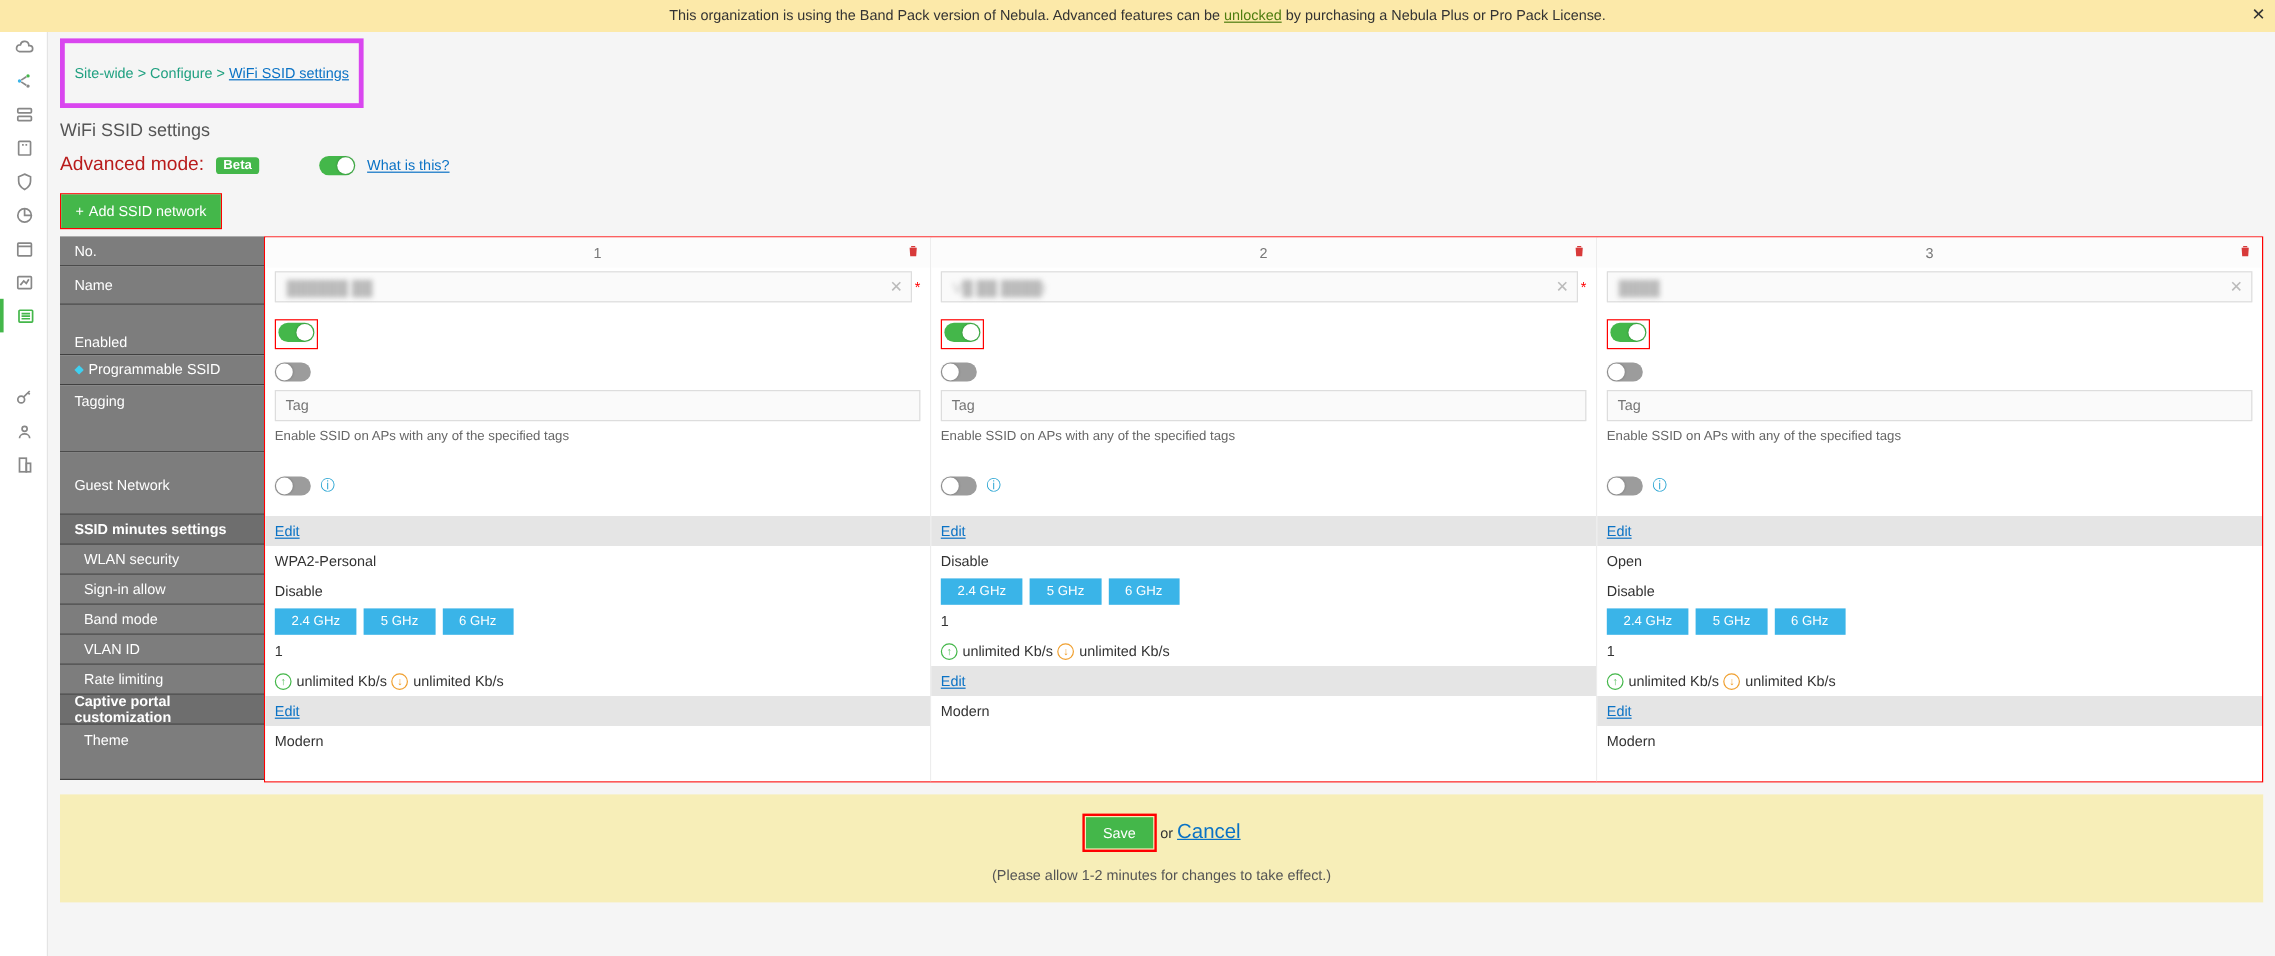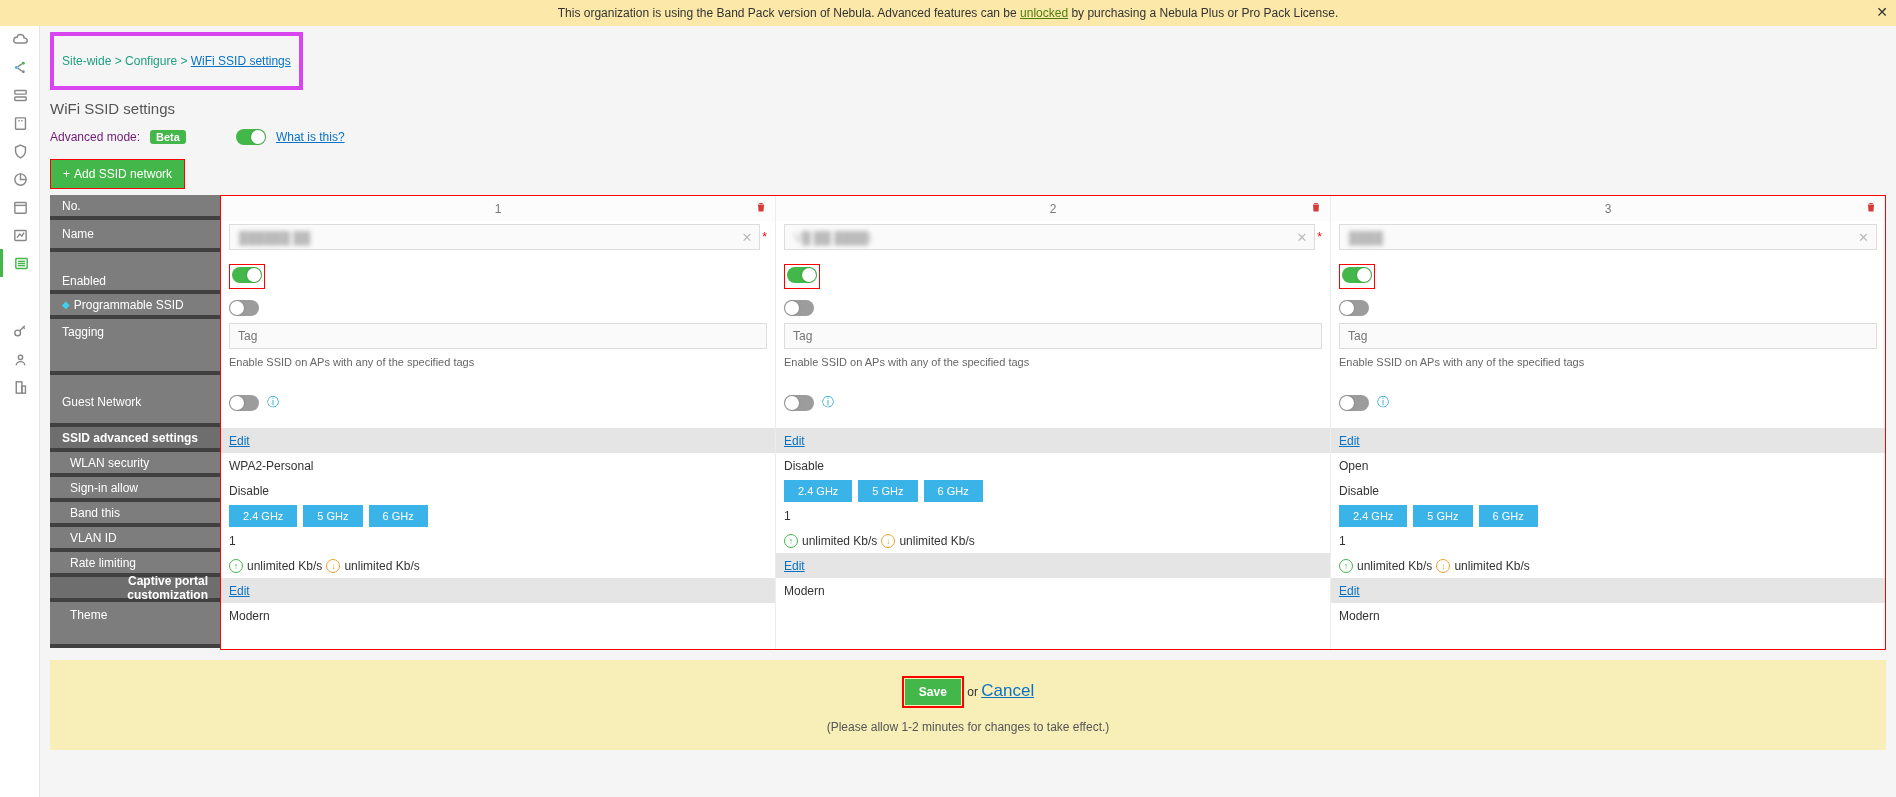--- a/index.html
+++ b/index.html
@@ -16,36 +16,36 @@
 
 .main { margin-left: 40px; padding: 0 10px 20px 10px; }
 
 .breadcrumb-box { border: 4px solid #d946ef; display: inline-block; padding: 18px 8px; margin-top: 6px; font-size: 12px; }
 .breadcrumb-box .bc1, .breadcrumb-box .bc2 { color: #1fa080; }
 .breadcrumb-box .bc3 { color: #0a72c5; text-decoration: underline; }
 
 .page-title { font-size: 15px; margin: 10px 0 12px 0; color: #555; }
 
 .adv-row { display: flex; align-items: center; gap: 10px; margin-bottom: 14px; }
-.adv-label { font-size: 12px; color: #701a75; }
+.adv-label { font-size: 16px; color: #b91c1c; }
 .beta-badge { background: #44b74a; color: #fff; font-size: 11px; padding: 1px 6px; border-radius: 3px; font-weight: bold; }
 .what-link { color: #0a72c5; text-decoration: underline; font-size: 12px; }
 
 .toggle { position: relative; width: 30px; height: 16px; background: #9c9c9c; border-radius: 10px; cursor: pointer; display: inline-block; }
 .toggle::after { content: ''; position: absolute; width: 14px; height: 14px; background: #fff; border-radius: 50%; top: 1px; left: 1px; box-shadow: 0 0 2px rgba(0,0,0,0.3); }
 .toggle.on { background: #44b74a; }
 .toggle.on::after { left: 15px; }
 .toggle-wrap-red { border: 1px solid red; padding: 2px; display: inline-block; }
 
 .add-btn { border: 1px solid red; display: inline-block; margin-bottom: 6px; }
 .add-btn-inner { background: #44b74a; color: #fff; padding: 7px 12px; font-size: 12px; cursor: pointer; display: inline-flex; align-items: center; gap: 4px; }
 
 .grid-wrap { display: flex; }
 .row-labels { width: 170px; flex: 0 0 170px; }
-.row-labels .lbl { background: #7d7d7d; color: #fff; padding: 0 12px; font-size: 12px; display: flex; align-items: center; border-bottom: 4px solid #404040; text-align: right; }
+.row-labels .lbl { background: #7d7d7d; color: #fff; padding: 0 12px; font-size: 12px; display: flex; align-items: center; border-bottom: 1px solid #404040; }
 .row-labels .lbl.section-hdr { font-weight: bold; background: #6e6e6e; }
 .row-labels .lbl .diamond { color: #3fd0f0; margin-right: 4px; font-size: 10px; }
 
 .data-cols { flex: 1; display: flex; border: 1px solid red; }
 .col { flex: 1; border-right: 1px solid #ededed; background: #fff; position: relative; }
 .col:last-child { border-right: none; }
 .cell { padding: 4px 8px; display: flex; align-items: center; }
 .cell input[type=text] { width: 100%; border: 1px solid #ddd; padding: 5px 25px 5px 8px; font-size: 12px; background: #fafafa; }
 .cell .input-wrap { position: relative; width: 100%; }
 .cell .input-wrap .clear-x { position: absolute; right: 8px; top: 50%; transform: translateY(-50%); color: #bbb; cursor: pointer; font-size: 13px; }
@@ -61,21 +61,21 @@
 .edit-link { color: #0a72c5; text-decoration: underline; cursor: pointer; float: right; margin-right: 6px; font-size: 12px; }
 .edit-row-bg { background: #e5e5e5; }
 
 .band-chip { background: #3ab4e8; color: #fff; padding: 5px 14px; font-size: 11px; display: inline-block; margin-right: 6px; }
 .rate-cell { display: flex; align-items: center; gap: 4px; }
 .rate-up { display:inline-flex; width:14px; height:14px; border:1px solid #44b74a; border-radius:50%; align-items:center;justify-content:center;color:#44b74a;font-size:9px; }
 .rate-down { display:inline-flex; width:14px; height:14px; border:1px solid #f0a030; border-radius:50%; align-items:center;justify-content:center;color:#f0a030;font-size:9px; }
 
 .bottom-bar { background: #F7EEB8; padding: 16px; text-align: center; margin: 10px 0 0 0; }
 .save-wrap { border: 2px solid red; display: inline-block; padding: 1px; }
-.save-btn { background: #44b74a; color: #fff; border: none; padding: 6px 14px; font-size: 12px; cursor: pointer; font-weight: bold; }
+.save-btn { background: #44b74a; color: #fff; border: none; padding: 6px 14px; font-size: 12px; cursor: pointer; font-weight: normal; }
 .cancel-link { color: #0a72c5; text-decoration: underline; font-size: 17px; }
 .note { margin-top: 12px; font-size: 12px; color: #555; }
 
 .blur-text { filter: blur(2px); color: #bbb; user-select: none; }
 
 
 .h-25 { height: 25px; }
 .h-32 { height: 32px; }
 .h-26 { height: 26px; } 
 </style>
@@ -199,24 +199,24 @@
     <div class="row-labels">
       <div class="lbl h-25">No.</div>
       <div class="lbl h-32">Name</div>
       <div class="lbl h-26" style="padding-top:20px;height:42px">Enabled</div>
       <div class="lbl h-25">
           <span class="diamond">◆</span>
           <span>Programmable SSID</span>
         </div>
       <div class="lbl" style="height:56px;align-items:flex-start;padding-top:6px">Tagging</div>
       <div class="lbl" style="height:52px;align-items:flex-start;padding-top:20px">Guest Network</div>
-      <div class="lbl section-hdr h-25">SSID advanced settings</div>
+      <div class="lbl section-hdr h-25">SSID minutes settings</div>
       <div class="lbl h-25" style="padding-left:20px">WLAN security</div>
       <div class="lbl h-25" style="padding-left:20px">Sign-in allow</div>
-      <div class="lbl h-25" style="padding-left:20px">Band this</div>
+      <div class="lbl h-25" style="padding-left:20px">Band mode</div>
       <div class="lbl h-25" style="padding-left:20px">VLAN ID</div>
       <div class="lbl h-25" style="padding-left:20px">Rate limiting</div>
       <div class="lbl section-hdr h-25">Captive portal customization</div>
       <div class="lbl" style="height:46px;padding-left:20px;align-items:flex-start;padding-top:6px">Theme</div>
     </div>
 
     <div class="data-cols" id="data-cols">
         <div class="col">
           <div class="cell header-cell h-25">
             <span>1</span>

